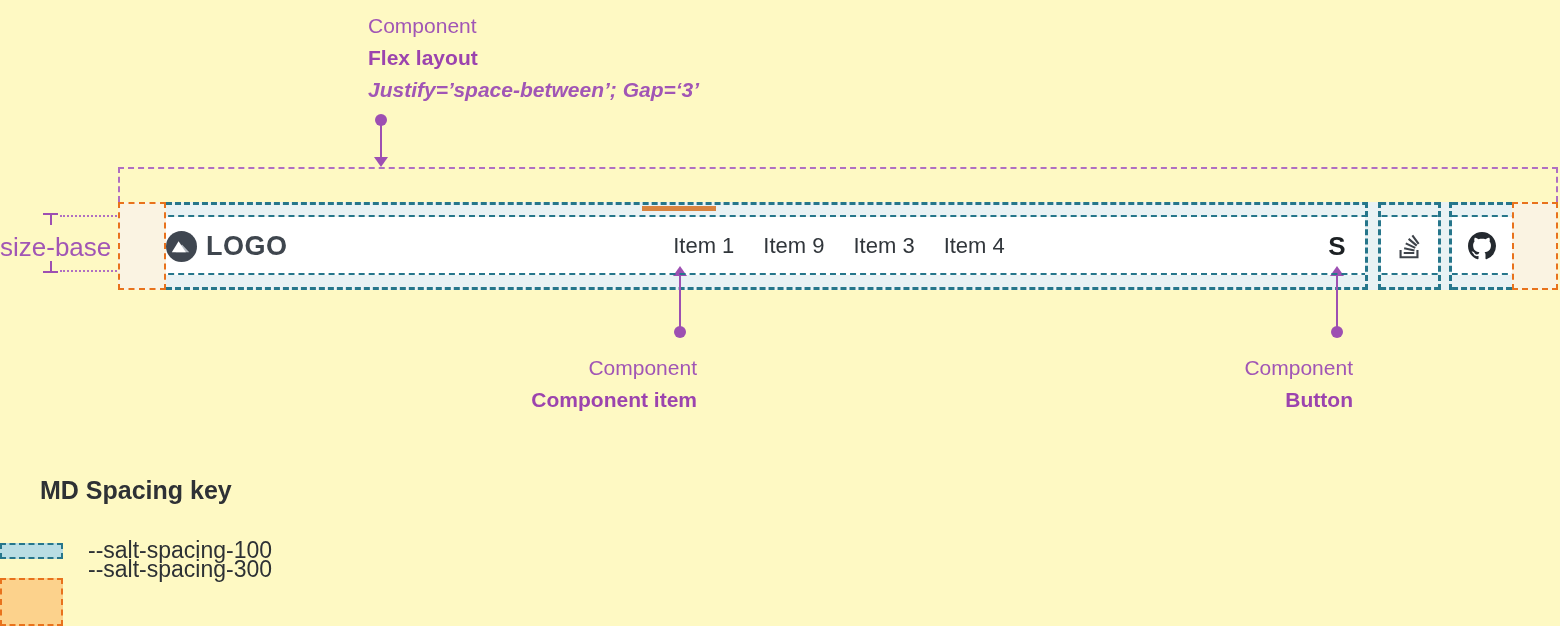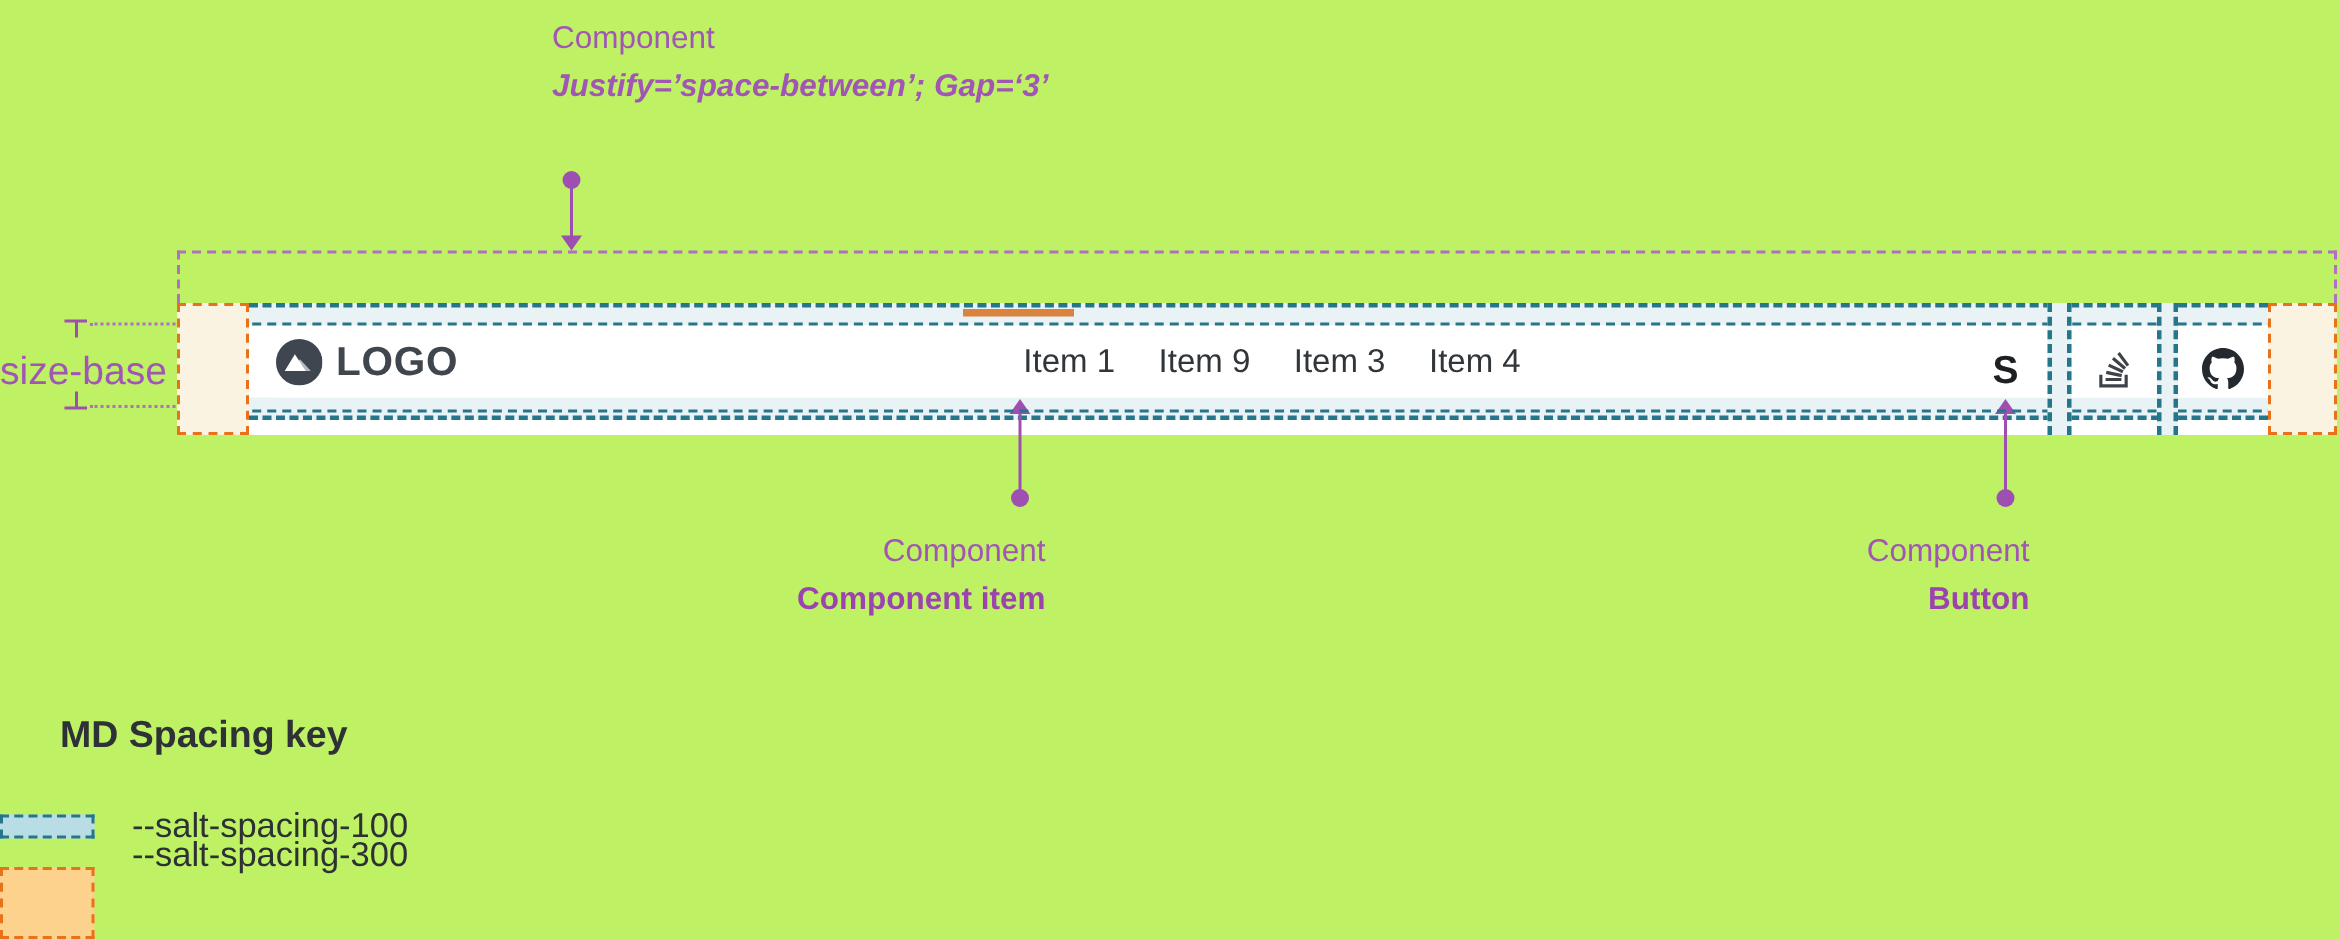--- a/index.html
+++ b/index.html
@@ -1,18 +1,18 @@
 <!DOCTYPE html>
 <html><head>
 <meta charset="utf-8">
 <style>
   * { margin:0; padding:0; box-sizing:border-box; }
   html,body { background:#000; }
   #scene {
-    position:relative; width:1560px; height:626px; background:#bef264;
+    position:relative; width:1560px; height:626px; background:#fef9c3;
     font-family:"Liberation Sans", sans-serif; overflow:hidden;
   }
   .abs { position:absolute; }
 
   
   .purple-text { color:#a156b5; font-size:21px; line-height:32px; }
   .purple-text .b { font-weight:700; color:#9c44ae; }
   .purple-text .i { font-style:italic; font-weight:600; }
   .conn-dot { width:12px; height:12px; border-radius:50%; background:#9d4fb2; }
   .conn-line { width:2px; background:#9d4fb2; }
@@ -26,21 +26,21 @@
   .flex-outline { left:118px; top:167px; width:1440px; height:122px; border:2px dashed #b06fc2; }
 
   
   .bar { left:118px; top:202px; width:1440px; height:88px; background:#fff; display:flex; }
   .pad { width:48px; height:88px; background:#faf3e2; border:2px dashed #e8721c; position:relative; z-index:2; }
   .pad-right { width:46px; }
   .bar-content { flex:1; display:flex; flex-direction:column; position:relative; }
   .strip { height:15px; background:#e9f2f4; }
   .strip-top { border-top:3px dashed #26768b; }
   .strip-bottom { border-bottom:3px dashed #26768b; }
-  .middle { height:48px; background:#fff; position:relative; display:flex; align-items:center;margin-left:18px; }
+  .middle { height:58px; background:#fff; position:relative; display:flex; align-items:center; }
   .hline { left:0; width:1440px; border-top:2px dashed #26768b; z-index:1; }
   .hline1 { top:13px; } .hline2 { top:71px; }
 
   .logo-group { display:flex; align-items:center; gap:9px; margin-left:0; position:relative; z-index:2; }
   .logo-circle { width:31px; height:31px; display:block; }
   .logo-text { font-size:27px; font-weight:700; color:#3f464e; letter-spacing:0.5px; }
 
   .nav { position:absolute; left:0; right:0; top:0; bottom:0; display:flex; align-items:center; justify-content:center; gap:29px; }
   .nav-item { font-size:22px; color:#31363b; cursor:pointer; }
 
@@ -66,20 +66,21 @@
   .legend-label { left:88px; font-size:23px; color:#2d3134; }
   .legend-label-100 { top:537px; } .legend-label-300 { top:556px; }
 </style>
 </head>
 <body>
 
 <div id="scene">
 
   <div class="abs purple-text ann-top">
     <div>Component</div>
+    <div class="b">Flex layout</div>
     <div class="i">Justify=’space-between’; Gap=‘3’</div>
   </div>
   <div class="abs conn-dot" style="left:375px; top:114px;"></div>
   <div class="abs conn-line" style="left:380px; top:125px; height:33px;"></div>
   <div class="abs arrow-down" style="left:374px; top:157px;"></div>
 
   <div class="abs flex-outline"></div>
 
   <div class="abs size-base-label">size-base</div>
   <div class="abs tick" style="left:43px; top:213px; width:15px; height:2px;"></div>

